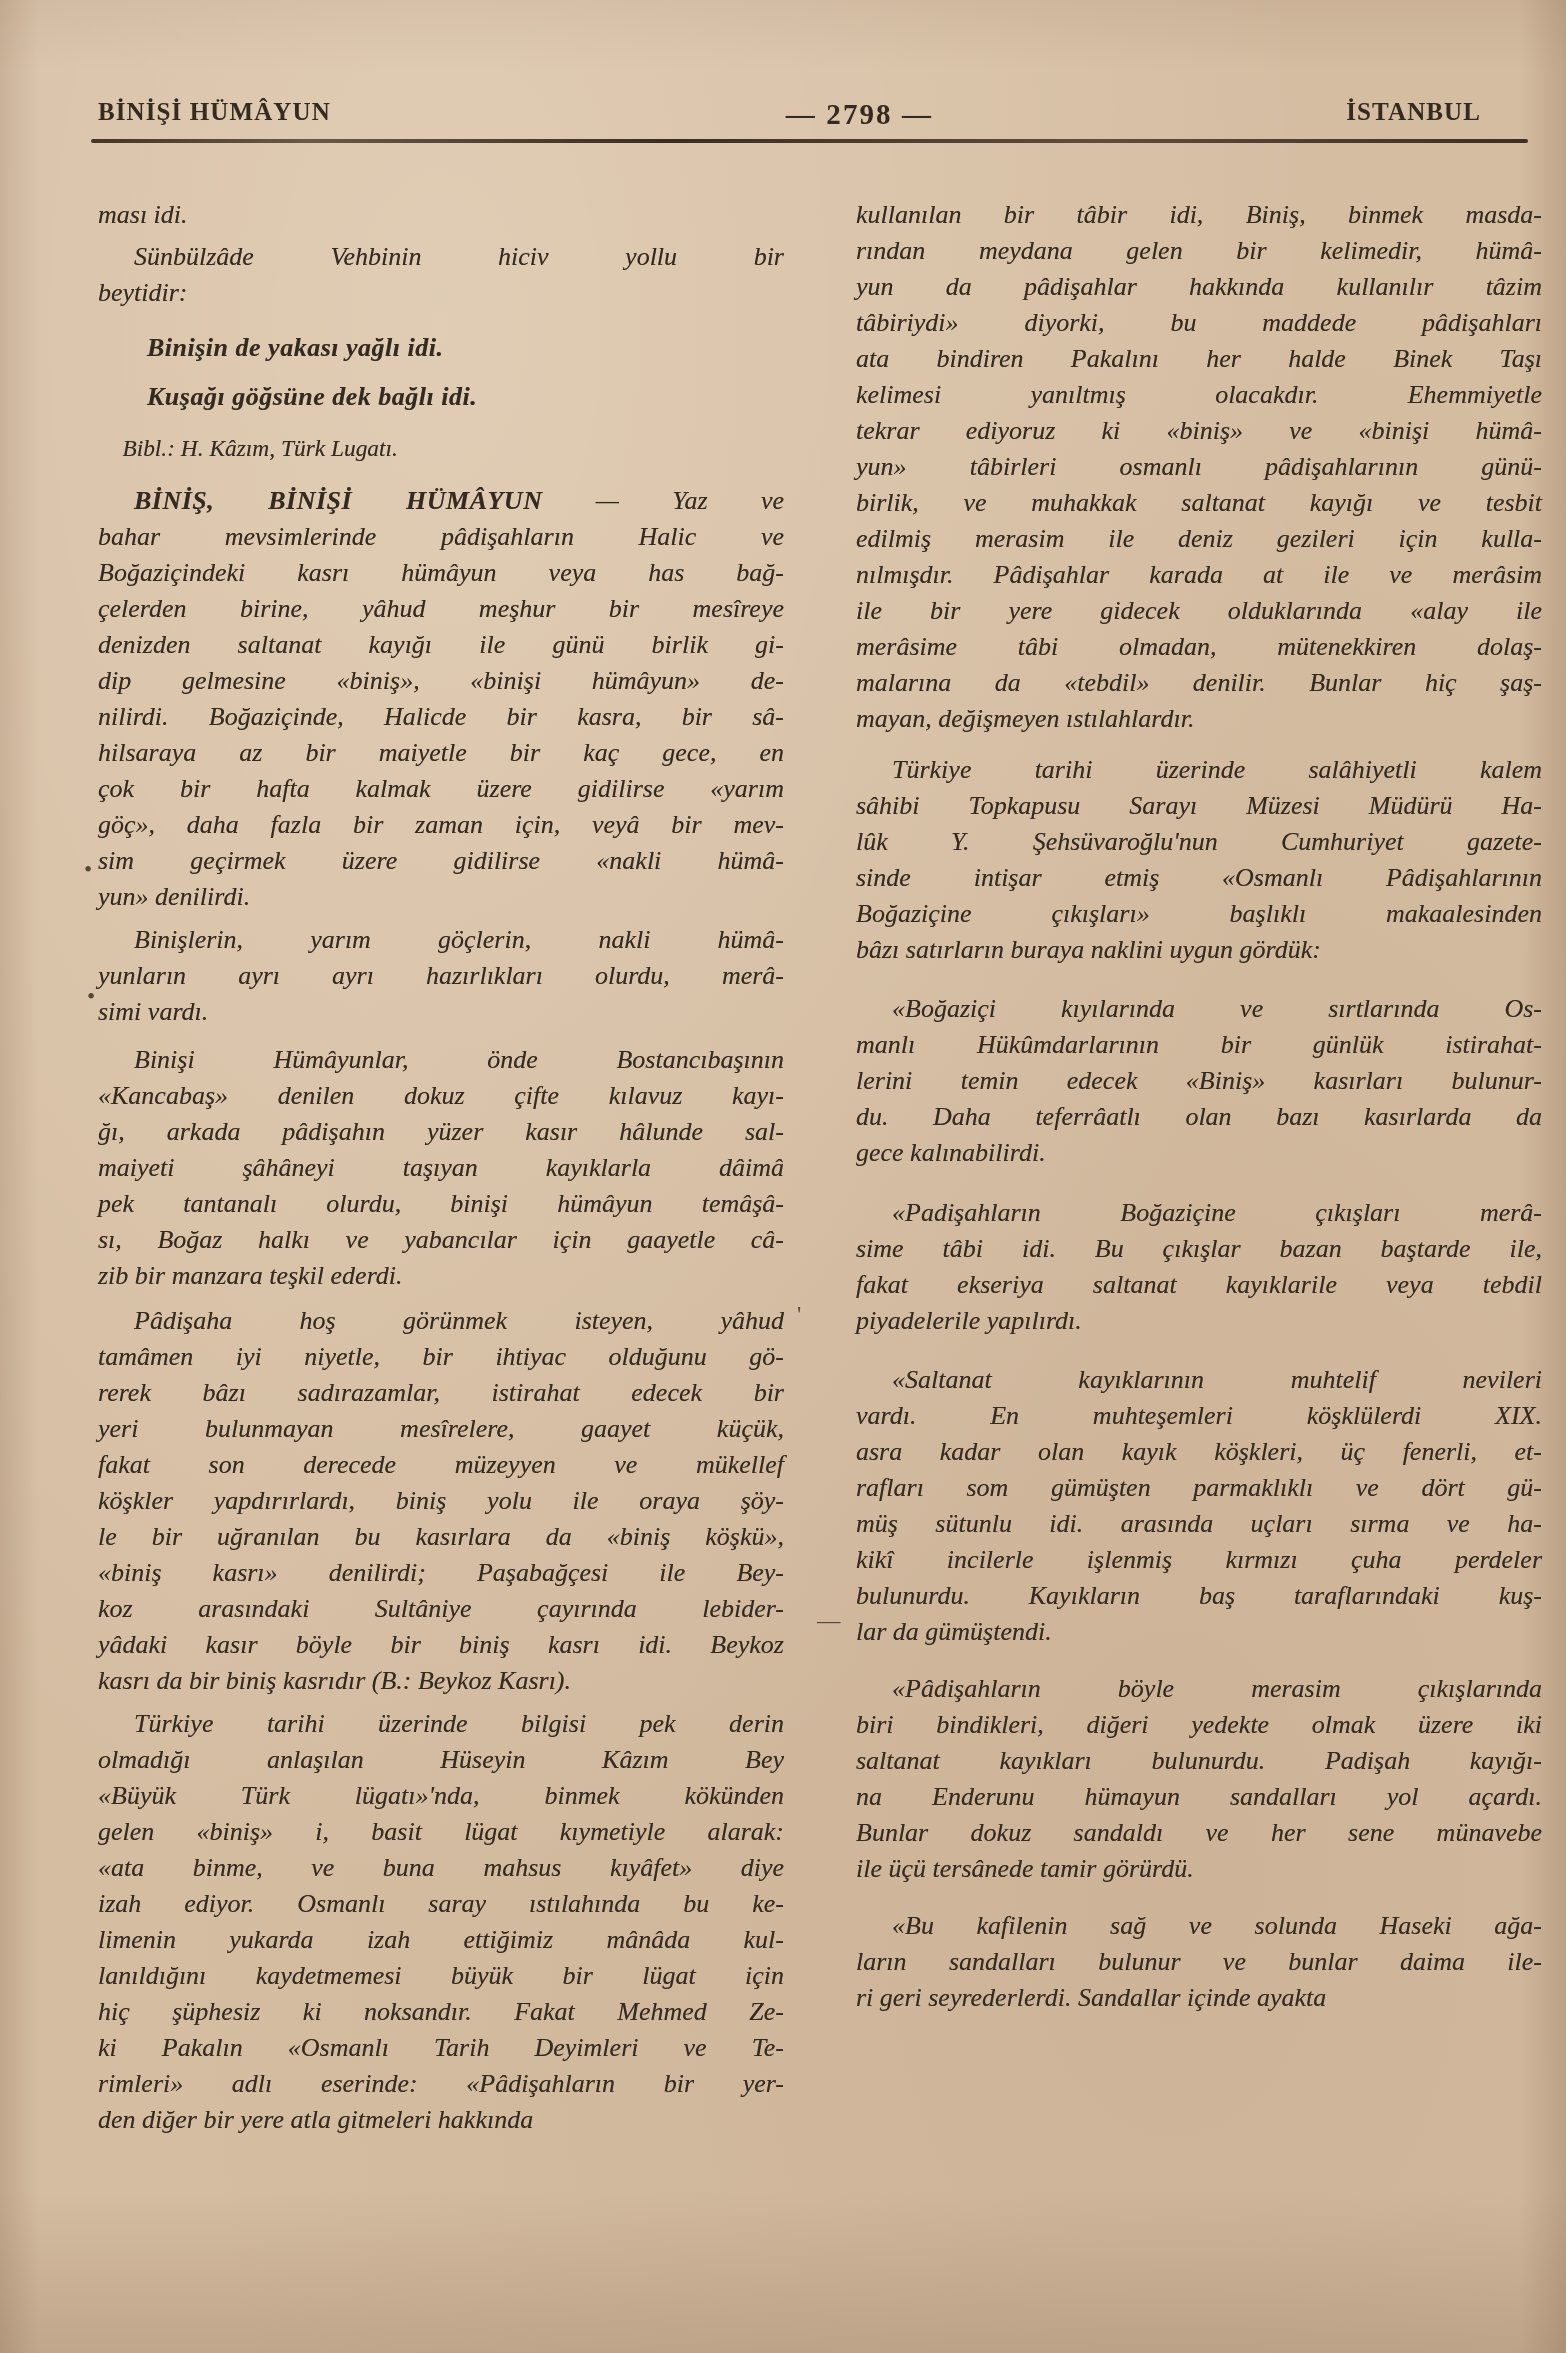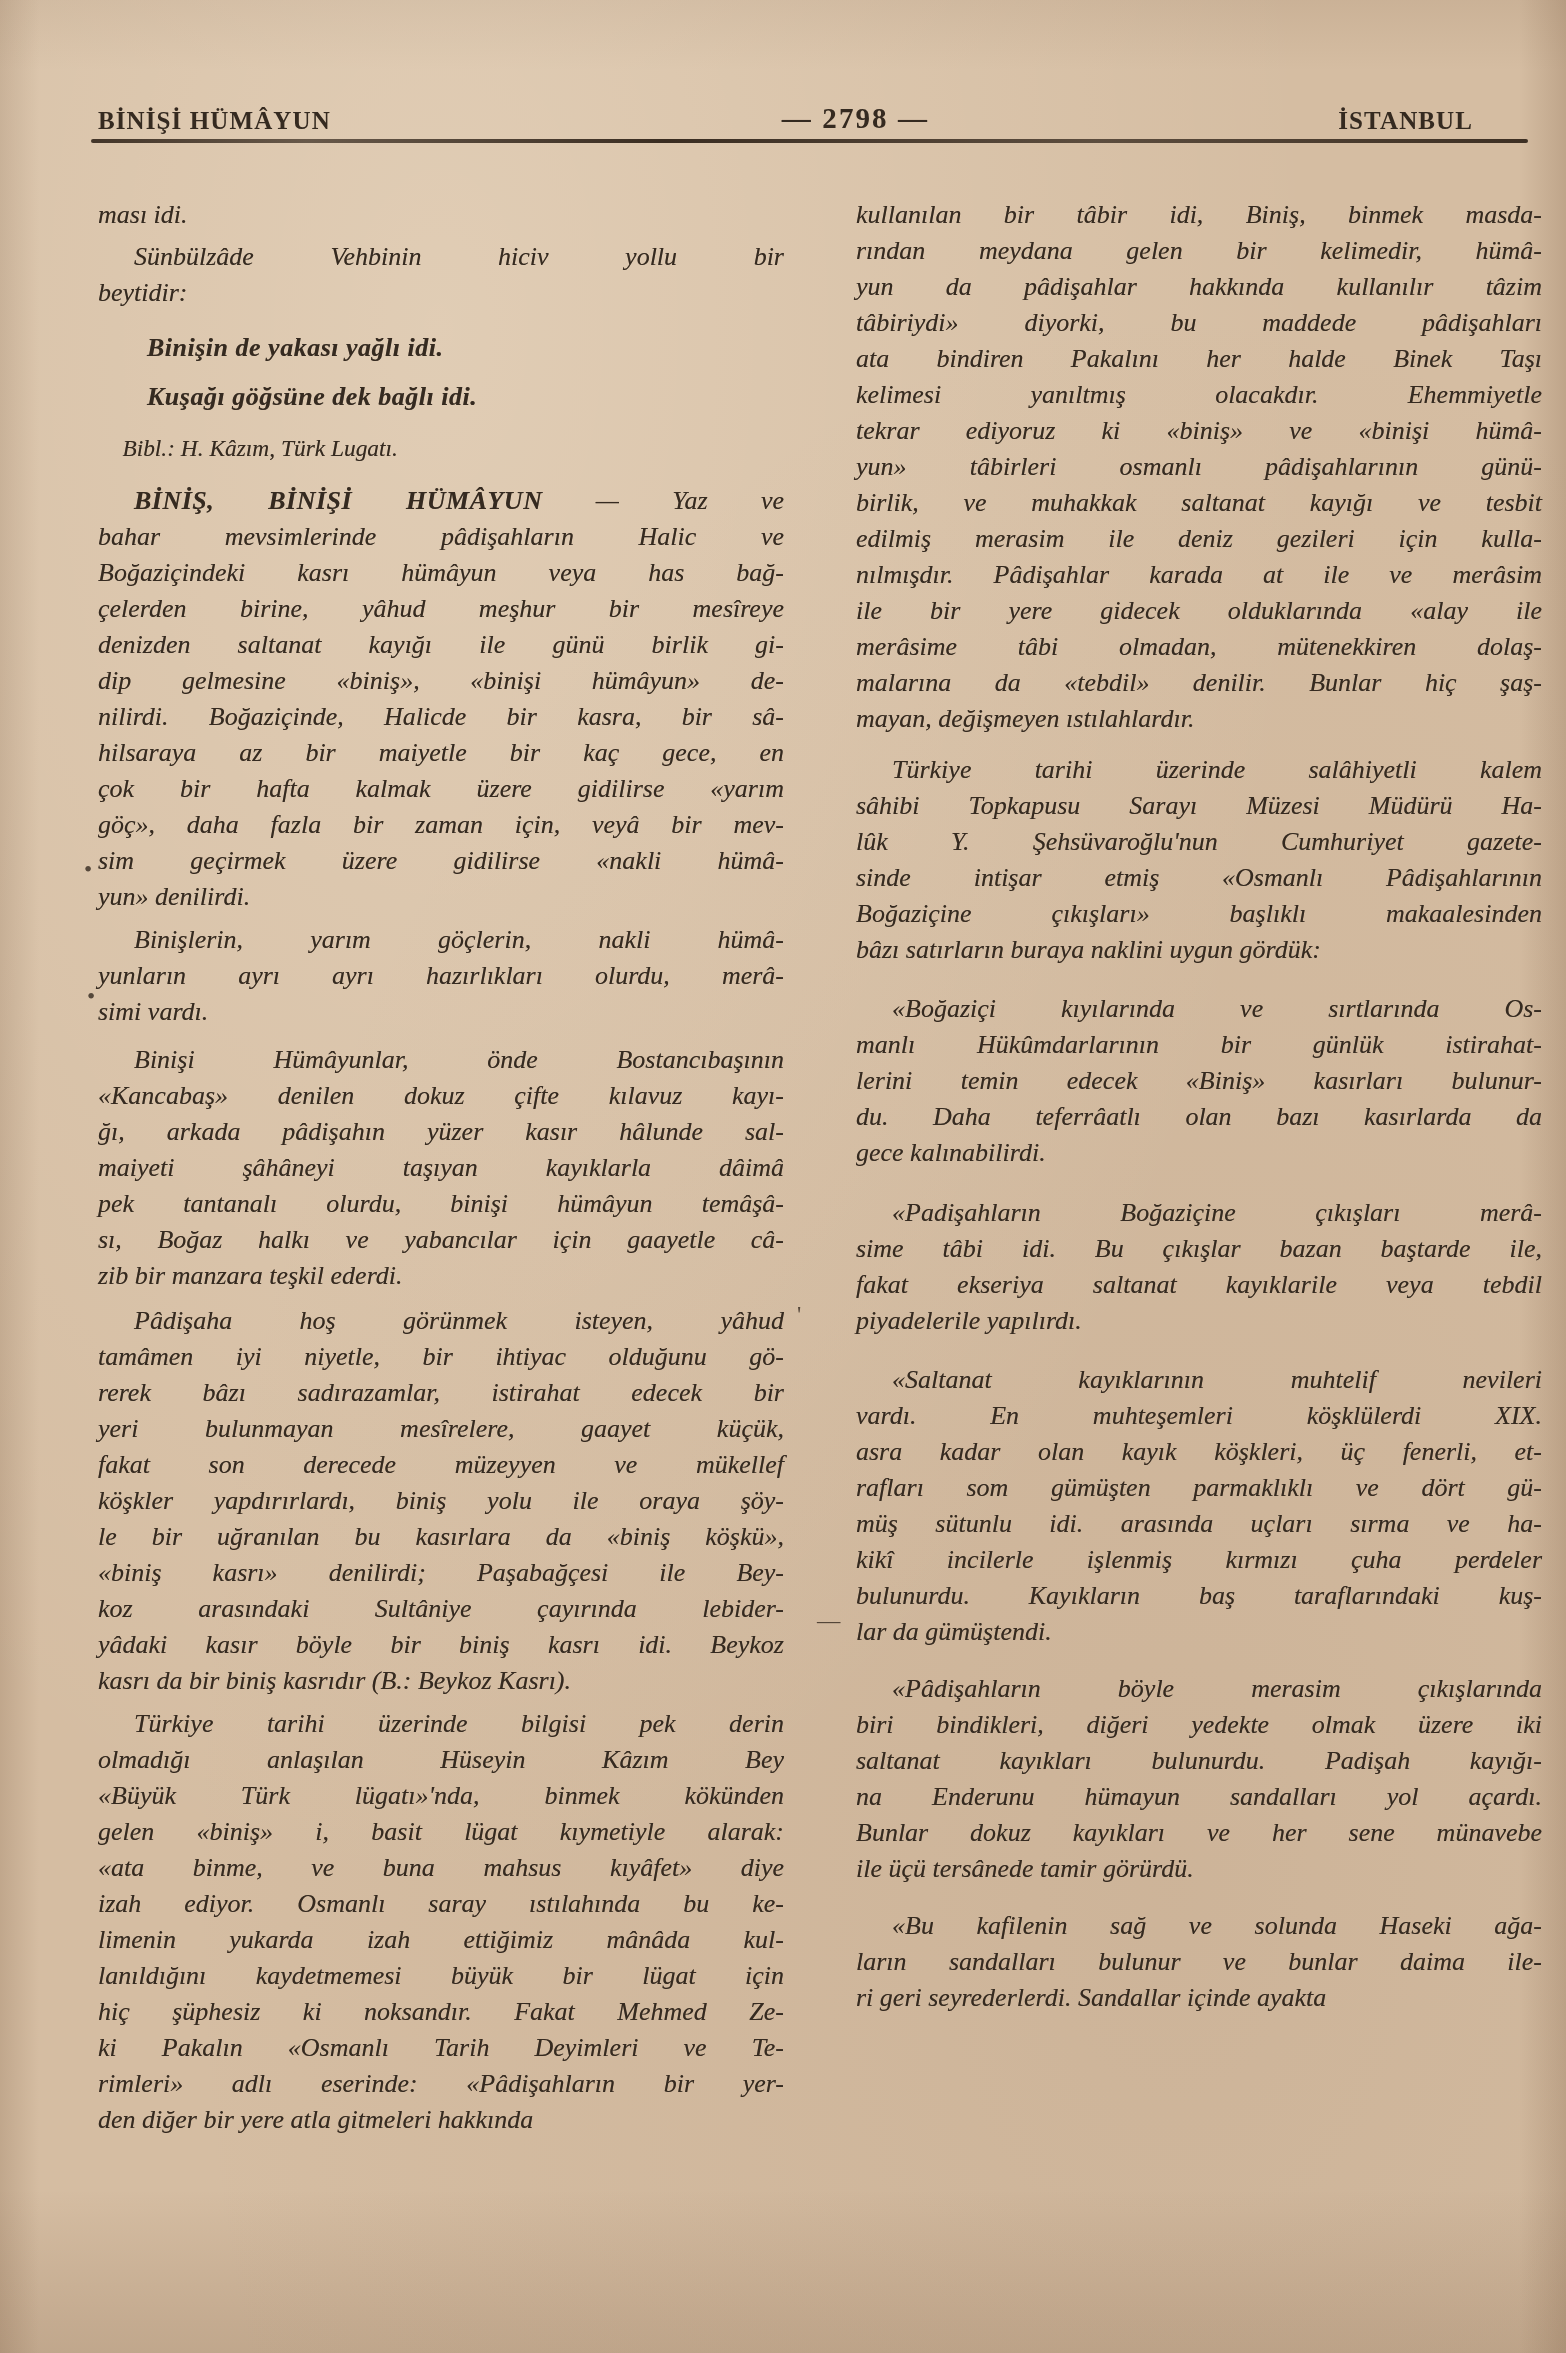--- a/index.html
+++ b/index.html
@@ -17,22 +17,22 @@
   }
   .page::before{
     content:'';position:absolute;inset:0;pointer-events:none;
     background:
       radial-gradient(ellipse at 28% 14%, rgba(255,246,230,0.28), rgba(255,246,230,0) 55%),
       radial-gradient(ellipse at 75% 80%, rgba(133,98,70,0.10), rgba(133,98,70,0) 60%),
       linear-gradient(to right, rgba(110,78,52,0.20), rgba(110,78,52,0) 2.5%, rgba(110,78,52,0) 97%, rgba(110,78,52,0.22)),
       linear-gradient(to bottom, rgba(110,78,52,0.10), rgba(110,78,52,0) 3%, rgba(110,78,52,0) 93%, rgba(110,78,52,0.20));
   }
   .header{
-    position:absolute;left:98px;right:48px;top:98px;height:37px;
-    display:flex;align-items:flex-end;
+    position:absolute;left:98px;right:40px;top:98px;height:37px;
+    display:flex;align-items:flex-start;
     font-weight:bold;letter-spacing:1.1px;
     font-size:25px;
   }
   .h-left{flex:0 0 auto;}
   .h-center{flex:1 1 auto;text-align:center;font-size:29px;letter-spacing:2.1px;transform:translateX(21px);}
   .h-right{flex:0 0 auto;padding-right:45px;}
   .rule{
     position:absolute;left:91px;top:139px;width:1437px;height:3.7px;
     background:linear-gradient(to right, rgba(40,28,18,.85), rgba(40,28,18,.65) 15%, rgba(40,28,18,.9) 40%, rgba(40,28,18,.7) 70%, rgba(40,28,18,.88));
     border-radius:2.1px;
@@ -184,21 +184,21 @@
         <div class="ln just">müş sütunlu idi. arasında uçları sırma ve ha-</div>
         <div class="ln just">kikî incilerle işlenmiş kırmızı çuha perdeler</div>
         <div class="ln just">bulunurdu. Kayıkların baş taraflarındaki kuş-</div>
         <div class="ln">lar da gümüştendi.</div>
       </div>
       <div class="para body" style="margin-top: 21px;">
         <div class="ln just ind">«Pâdişahların böyle merasim çıkışlarında</div>
         <div class="ln just">biri bindikleri, diğeri yedekte olmak üzere iki</div>
         <div class="ln just">saltanat kayıkları bulunurdu. Padişah kayığı-</div>
         <div class="ln just">na Enderunu hümayun sandalları yol açardı.</div>
-        <div class="ln just">Bunlar dokuz kayıkları ve her sene münavebe</div>
+        <div class="ln just">Bunlar dokuz sandaldı ve her sene münavebe</div>
         <div class="ln">ile üçü tersânede tamir görürdü.</div>
       </div>
       <div class="para body" style="margin-top: 21px;">
         <div class="ln just ind">«Bu kafilenin sağ ve solunda Haseki ağa-</div>
         <div class="ln just">ların sandalları bulunur ve bunlar daima ile-</div>
         <div class="ln">ri geri seyrederlerdi. Sandallar içinde ayakta</div>
       </div>
     </div>
   <div id="marks">
       <span class="stray" style="left: 84px; top: 856px;">•</span>

